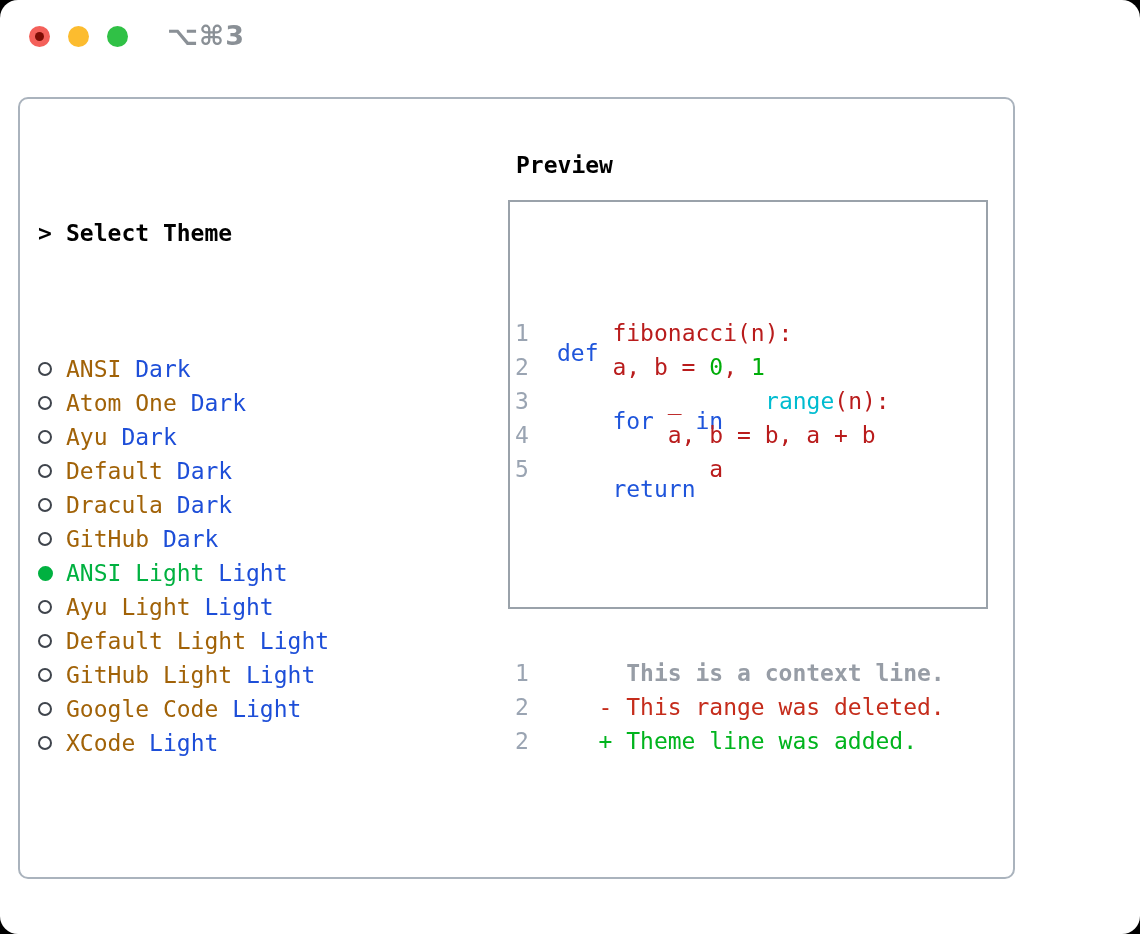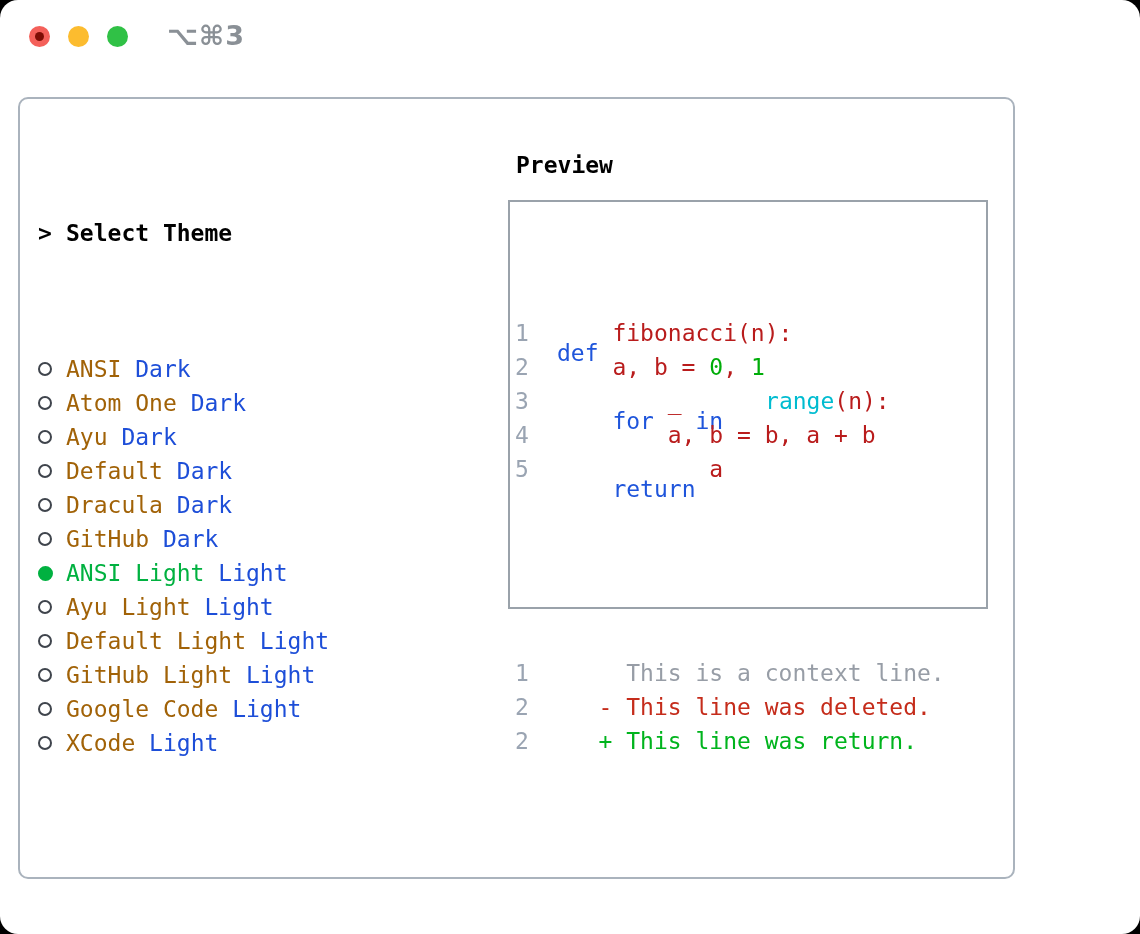--- a/index.html
+++ b/index.html
@@ -31,21 +31,21 @@
   .opt-variant{color:#1d4ed8;}
 
   
   .preview-label{position:absolute;left:496px;top:49px;height:34px;display:flex;align-items:center;font-weight:bold;color:#000;}
   .preview-box{position:absolute;left:488px;top:101px;width:471px;height:359px;border:2px solid #9aa2aa;padding:46px 0 0 5px;background:#fff;}
   .ln{display:inline-block;width:42px;color:#9aa4b2;}
   .s-keyword{color:#1f55db;margin-top:40px;}
   .s-plain{color:#b91c1c;}
   .s-number{color:#00ad09;}
   .s-builtin{color:#00bcd0;margin-left:28px;}
-  .s-context{color:#979da6;}
+  .s-context{color:#979da6;font-weight:bold;}
   .s-deleted{color:#c52c1b;}
   .s-added{color:#00b41d;}
 </style>
 </head>
 <body>
 
 <div class="window">
 
   <div>
     <span class="dot dot-red"></span>
@@ -74,17 +74,17 @@
 
       
       
     </div>
 
     <div class="preview-label mono">Preview</div>
 
     <div class="preview-box mono">
       <div id="code-lines"><div class="row"><span class="ln">1</span><span class="s-keyword">def</span><span class="s-plain"> fibonacci(n):</span></div><div class="row"><span class="ln">2</span><span class="s-plain">    a, b = </span><span class="s-number">0</span><span class="s-plain">, </span><span class="s-number">1</span></div><div class="row"><span class="ln">3</span><span class="s-plain">    </span><span class="s-keyword">for</span><span class="s-plain"> _ </span><span class="s-keyword">in</span><span class="s-plain"> </span><span class="s-builtin">range</span><span class="s-plain">(n):</span></div><div class="row"><span class="ln">4</span><span class="s-plain">        a, b = b, a + b</span></div><div class="row"><span class="ln">5</span><span class="s-plain">    </span><span class="s-keyword">return</span><span class="s-plain"> a</span></div></div>
       <div class="row"></div>
-      <div id="diff-lines"><div class="row"><span class="ln">1</span><span class="s-context">     This is a context line.</span></div><div class="row"><span class="ln">2</span><span class="s-deleted">   - This line was deleted.</span></div><div class="row"><span class="ln">2</span><span class="s-added">   + This line was return.</span></div></div>
+      <div id="diff-lines"><div class="row"><span class="ln">1</span><span class="s-context">     This is a context line.</span></div><div class="row"><span class="ln">2</span><span class="s-deleted">   - This range was deleted.</span></div><div class="row"><span class="ln">2</span><span class="s-added">   + Theme line was added.</span></div></div>
     </div>
 
   </div>
 </div>
 
 </body></html>

